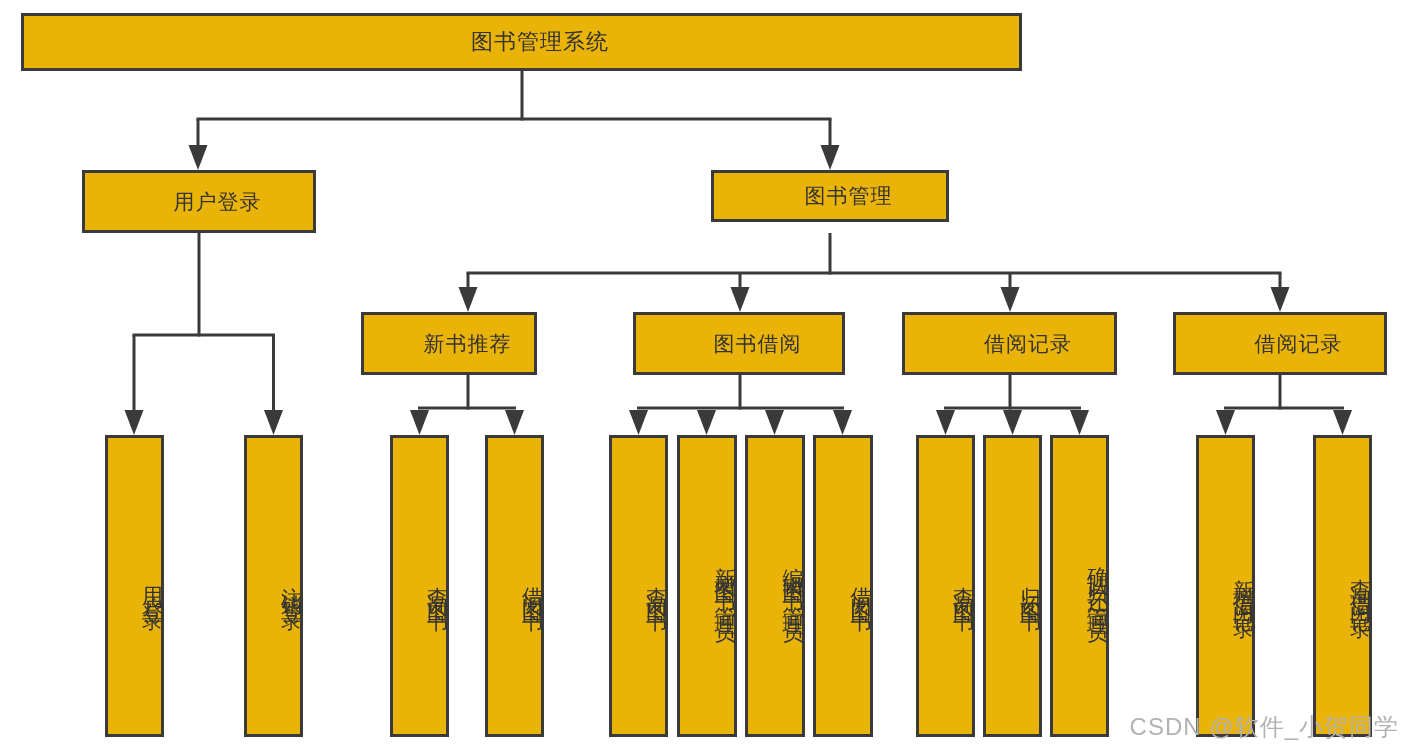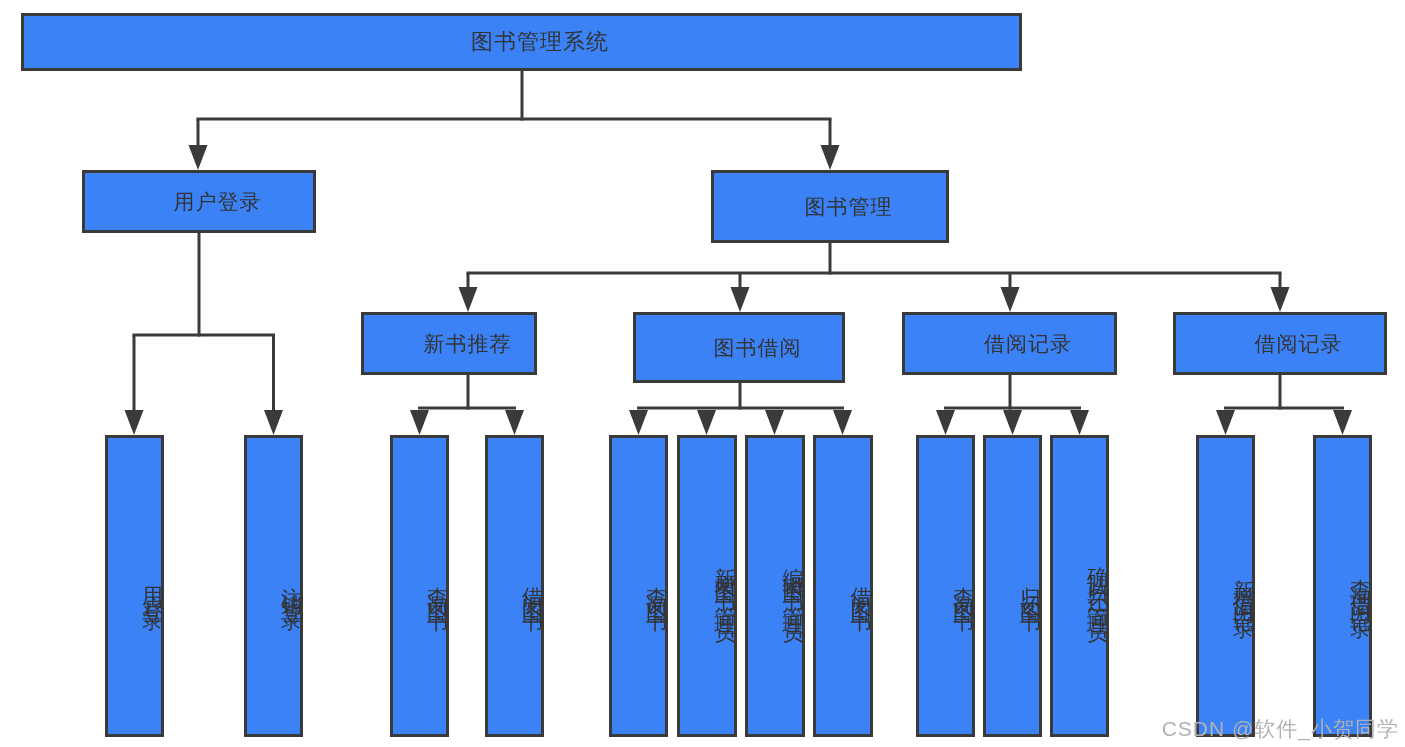--- a/index.html
+++ b/index.html
@@ -23,21 +23,21 @@
     fill: none;
   }
   #connectors polygon {
     fill: var(--color-line, #3a3a3a);
     stroke: none;
   }
   .box {
     position: absolute;
     box-sizing: border-box;
     border: 3px solid var(--color-line, #3a3a3a);
-    background: #3b82f6;
+    background: #eab308;
     display: flex;
     align-items: center;
     justify-content: center;
     z-index: 2;
     padding-left: 37px;
   }
   .hlabel {
     font-size: 21px;
     letter-spacing: 1px;
     color: var(--color-text, #333333);
@@ -50,21 +50,21 @@
     font-size: 21px;
     letter-spacing: 8px;
     line-height: 1;
     color: var(--color-text, #333333);
     white-space: nowrap;
   }
   #watermark {
     position: absolute;
     right: 6px;
     bottom: 4px;
-    font-size: 21px;
+    font-size: 24px;
     letter-spacing: 1px;
     color: var(--color-watermark, #b2b2b2);
     z-index: 5;
     white-space: nowrap;
   }
 </style>
 </head>
 <body>
 
 <div id="canvas">
@@ -113,28 +113,28 @@
       <polygon points="1333,410 1352,410 1342.5,435"></polygon>
     </svg>
 
   <div class="box root" style="left:21px;top:13px;width:1001px;height:58px">
     <span class="hlabel">图书管理系统</span>
   </div>
 
   <div class="box" style="left:82px;top:170px;width:234px;height:63px">
     <span class="hlabel">用户登录</span>
   </div>
-  <div class="box" style="left:711px;top:170px;width:238px;height:73px">
+  <div class="box" style="left:711px;top:170px;width:238px;height:52px">
     <span class="hlabel">图书管理</span>
   </div>
 
   <div class="box" style="left:361px;top:312px;width:176px;height:63px">
     <span class="hlabel">新书推荐</span>
   </div>
-  <div class="box" style="left:633px;top:312px;width:212px;height:71px">
+  <div class="box" style="left:633px;top:312px;width:212px;height:63px">
     <span class="hlabel">图书借阅</span>
   </div>
   <div class="box" style="left:902px;top:312px;width:215px;height:63px">
     <span class="hlabel">借阅记录</span>
   </div>
   <div class="box" style="left:1173px;top:312px;width:214px;height:63px">
     <span class="hlabel">借阅记录</span>
   </div>
 
   <div class="box" style="left:105px;top:435px;width:59px;height:302px">

